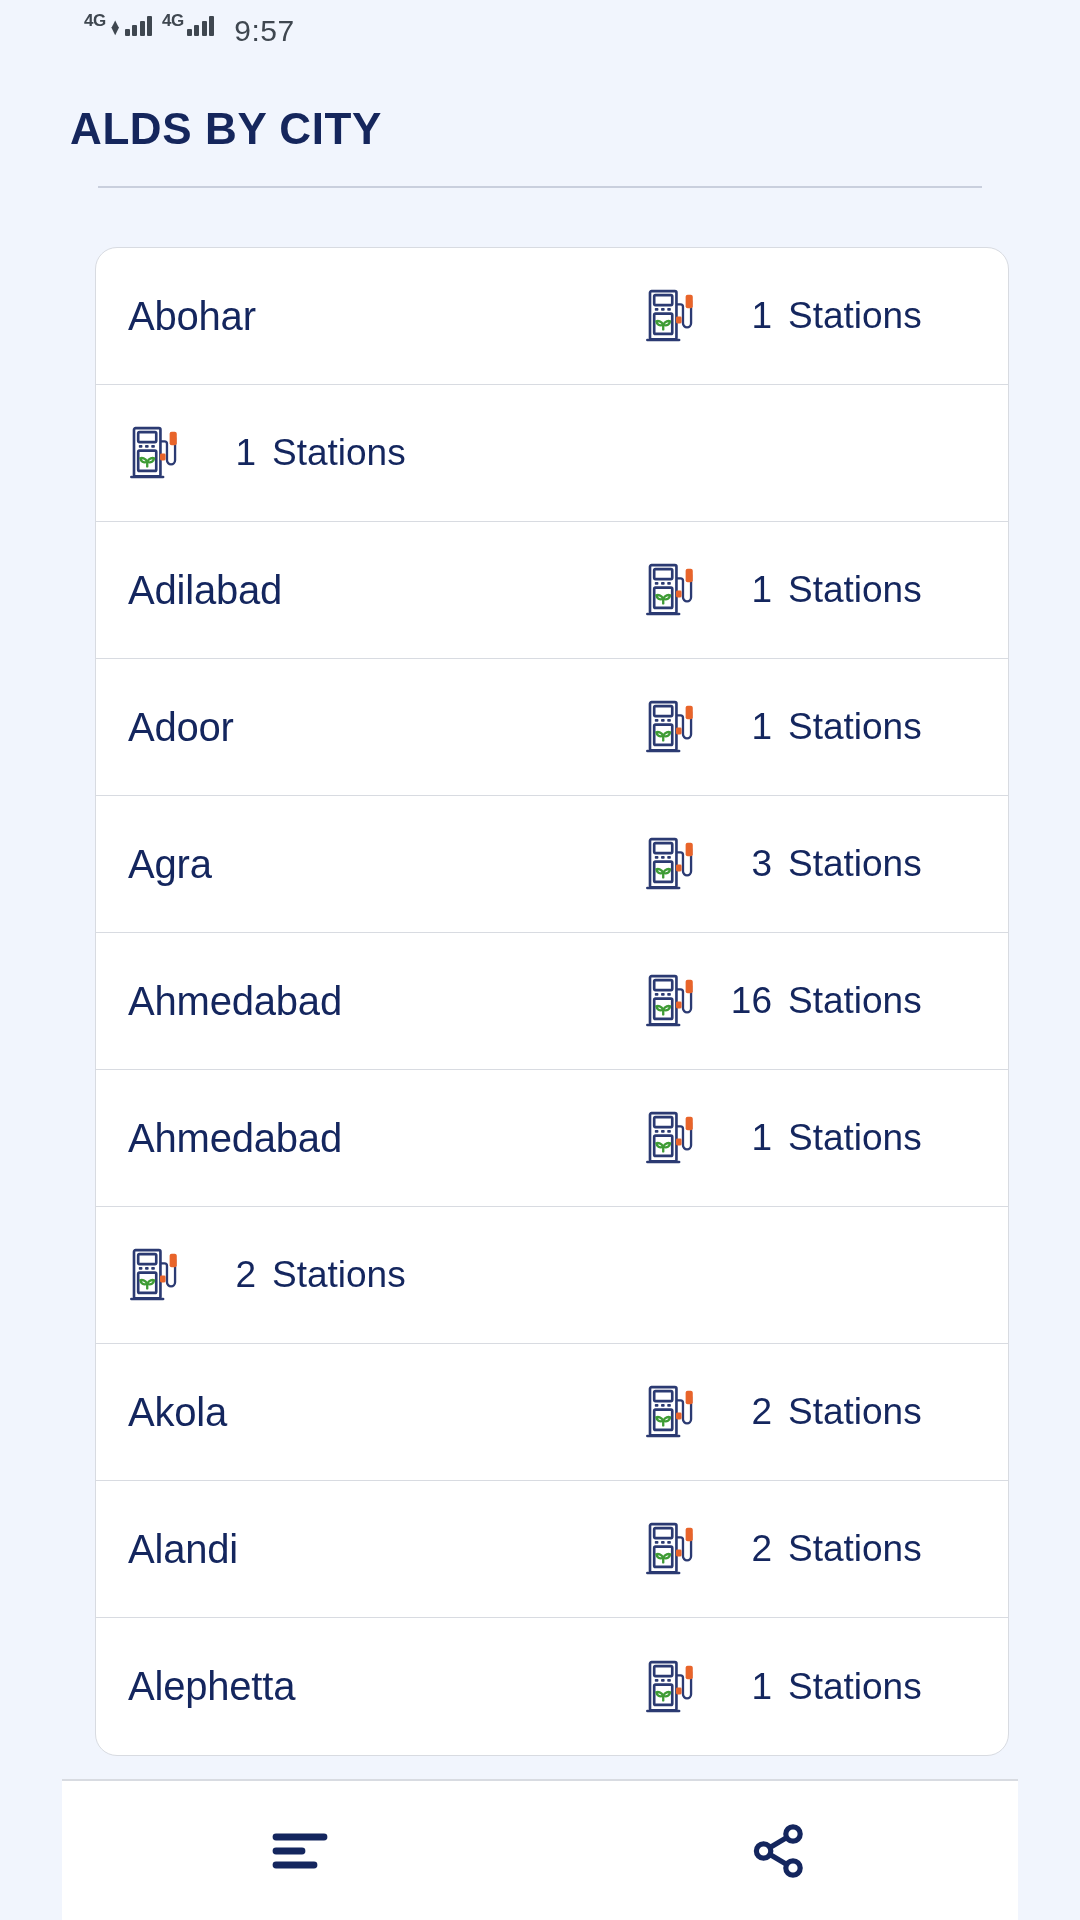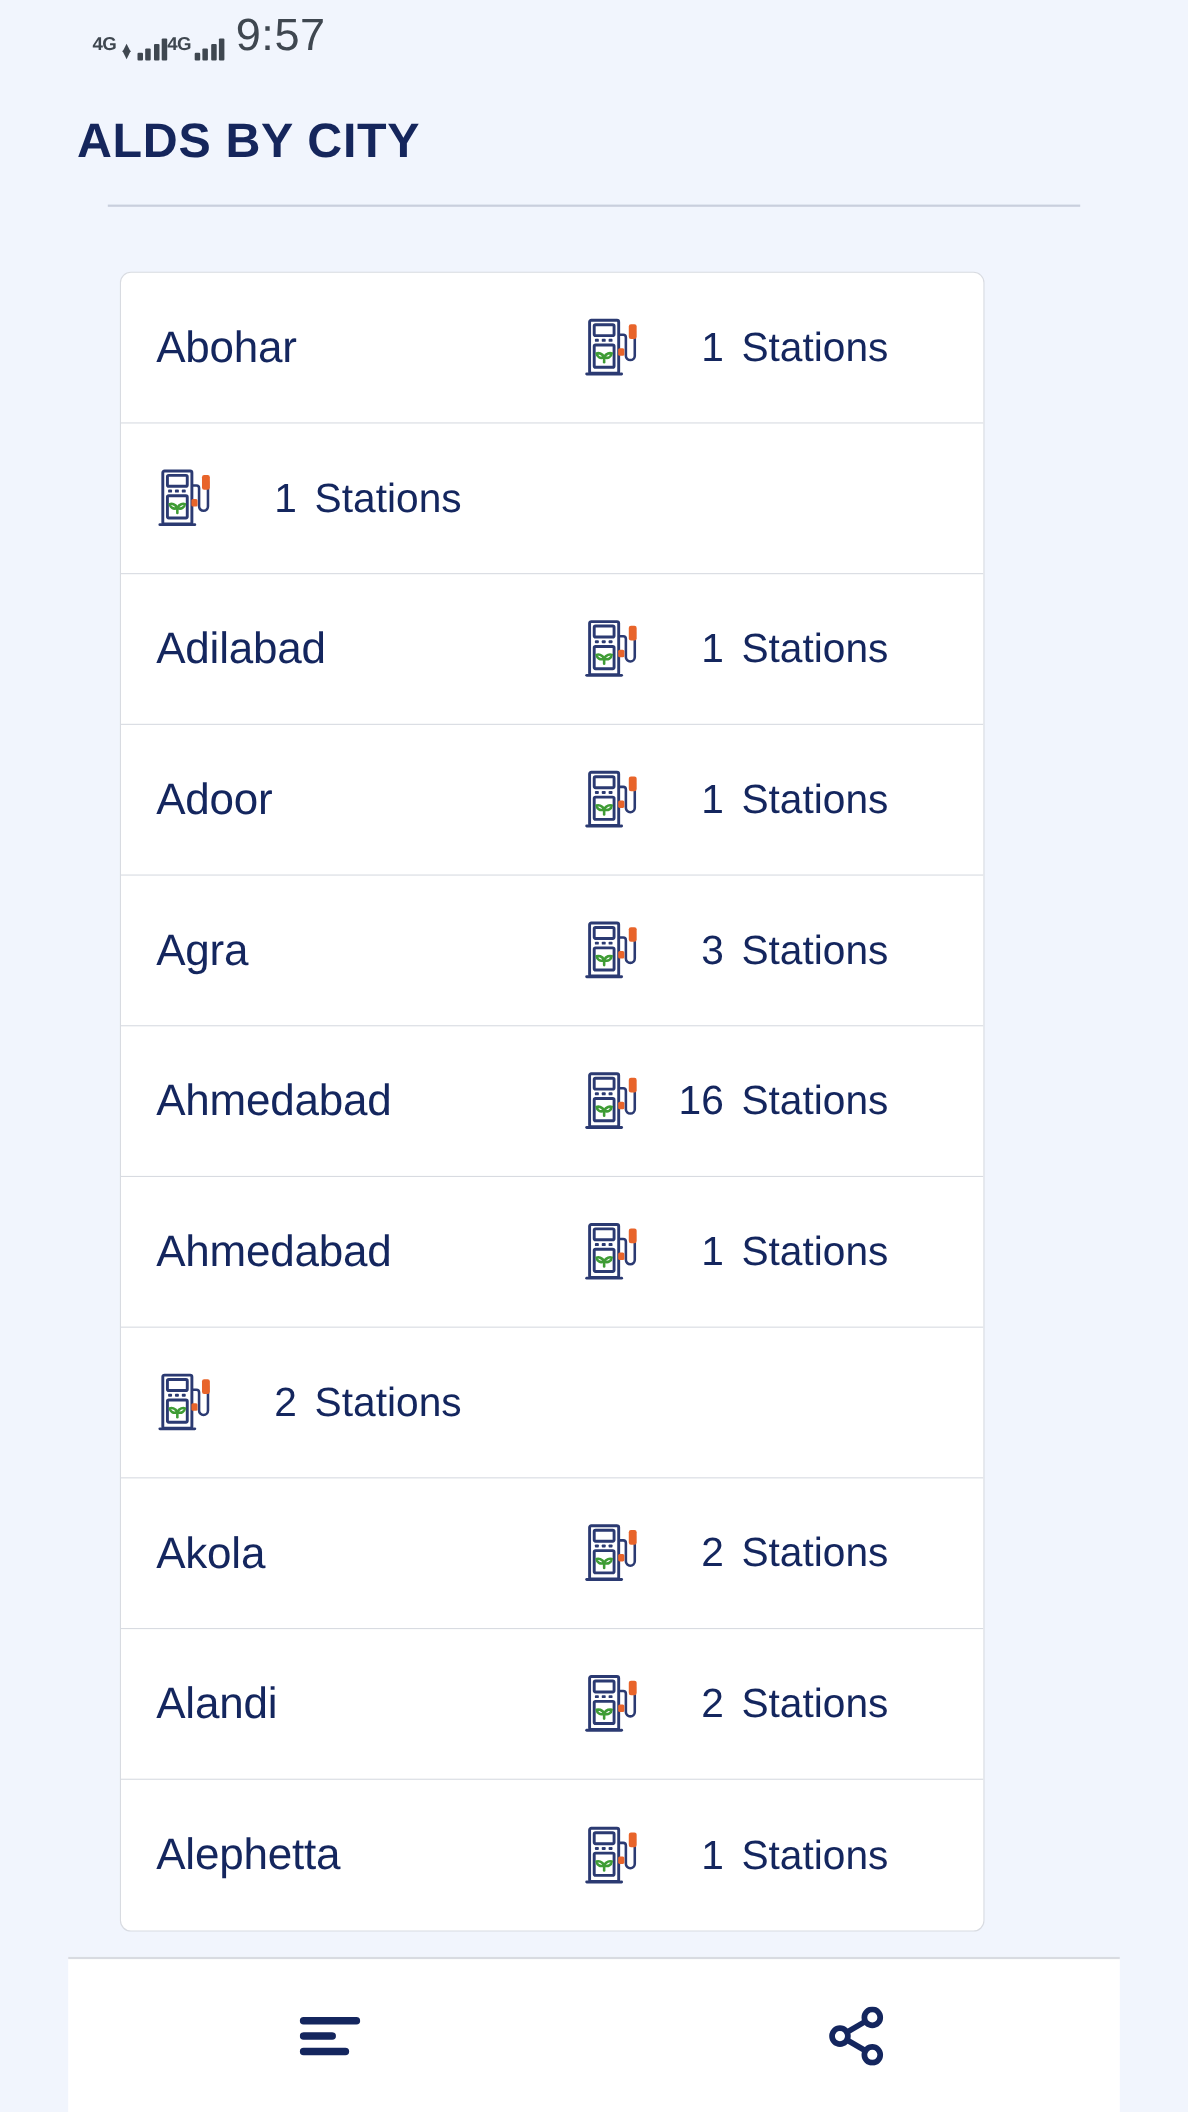--- a/index.html
+++ b/index.html
@@ -18,21 +18,21 @@
 
   
   .statusbar {
     height: 62px;
     display: flex;
     align-items: center;
     justify-content: space-between;
     padding: 0 36px 0 84px;
     color: #4d5560;
   }
-  .sb-left { display: flex; align-items: flex-end; }
+  .sb-left { display: flex; align-items: flex-start; gap: 10px; }
   .sb-right { display: flex; align-items: center; gap: 14px; }
 
   .net-group { display: flex; align-items: flex-end; gap: 3px; }
   .net-4g {
     font-size: 17px;
     font-weight: bold;
     line-height: 1;
     letter-spacing: -0.5px;
     color: #3f4750;
     position: relative;
@@ -48,21 +48,21 @@
     flex-direction: column;
   }
   .bars { display: flex; align-items: flex-end; gap: 2.5px; height: 22px; }
   .bars i { display: block; width: 5px; background: #3f4750; border-radius: 1px; }
   .bars i:nth-child(1) { height: 7px; }
   .bars i:nth-child(2) { height: 11px; }
   .bars i:nth-child(3) { height: 15px; }
   .bars i:nth-child(4) { height: 20px; }
 
   .clock {
-    font-size: 41px;
+    font-size: 30px;
     color: #3f4750;
     margin-left: 10px;
     letter-spacing: 0.5px;
   }
 
   .volte {
     font-size: 14px;
     font-weight: bold;
     line-height: 14px;
     color: #3f4750;
@@ -98,26 +98,25 @@
     margin: 32px 98px 0 98px;
     height: 2px;
     background: #c9cfdd;
   }
 
   
   .card {
     position: absolute;
     left: 95px;
     top: 247px;
-    width: 786px;
+    width: 914px;
     background: #ffffff;
     border: 1.5px solid #d8dbe1;
-    border-radius: 10px;
+    border-radius: 22px;
     overflow: hidden;
-    margin-left: 14px;
   }
 
   .row {
     height: 137px;
     display: flex;
     align-items: center;
     padding: 0 42px 0 32px;
     border-bottom: 1.5px solid #d8dbe1;
   }
   .row:last-child { border-bottom: none; }

